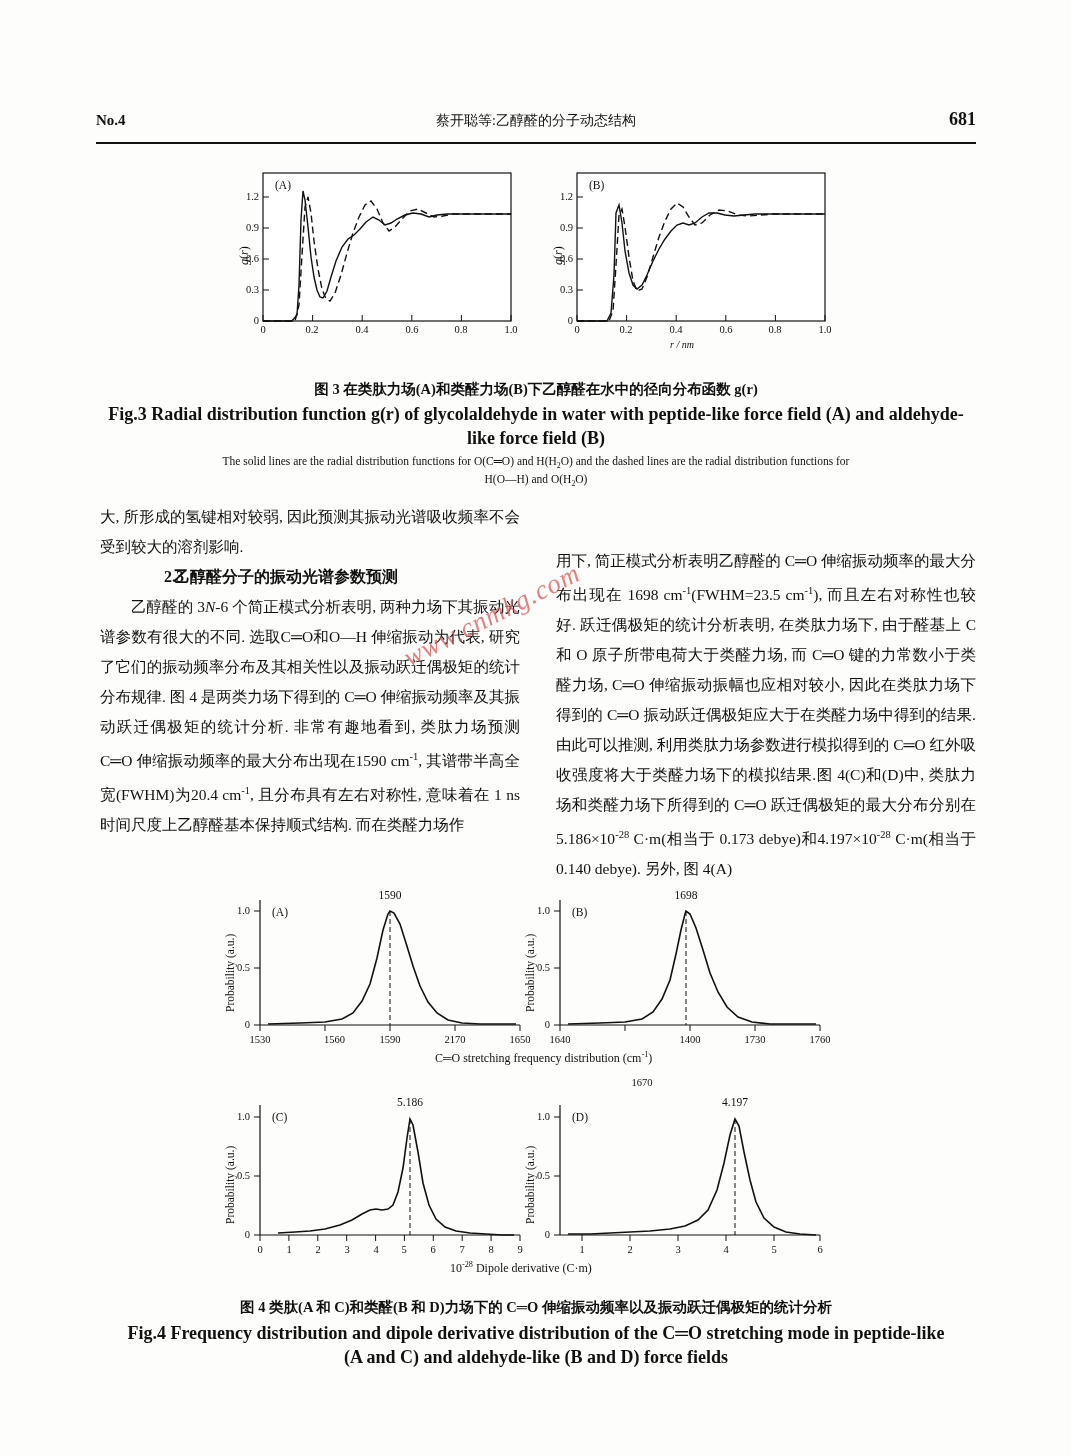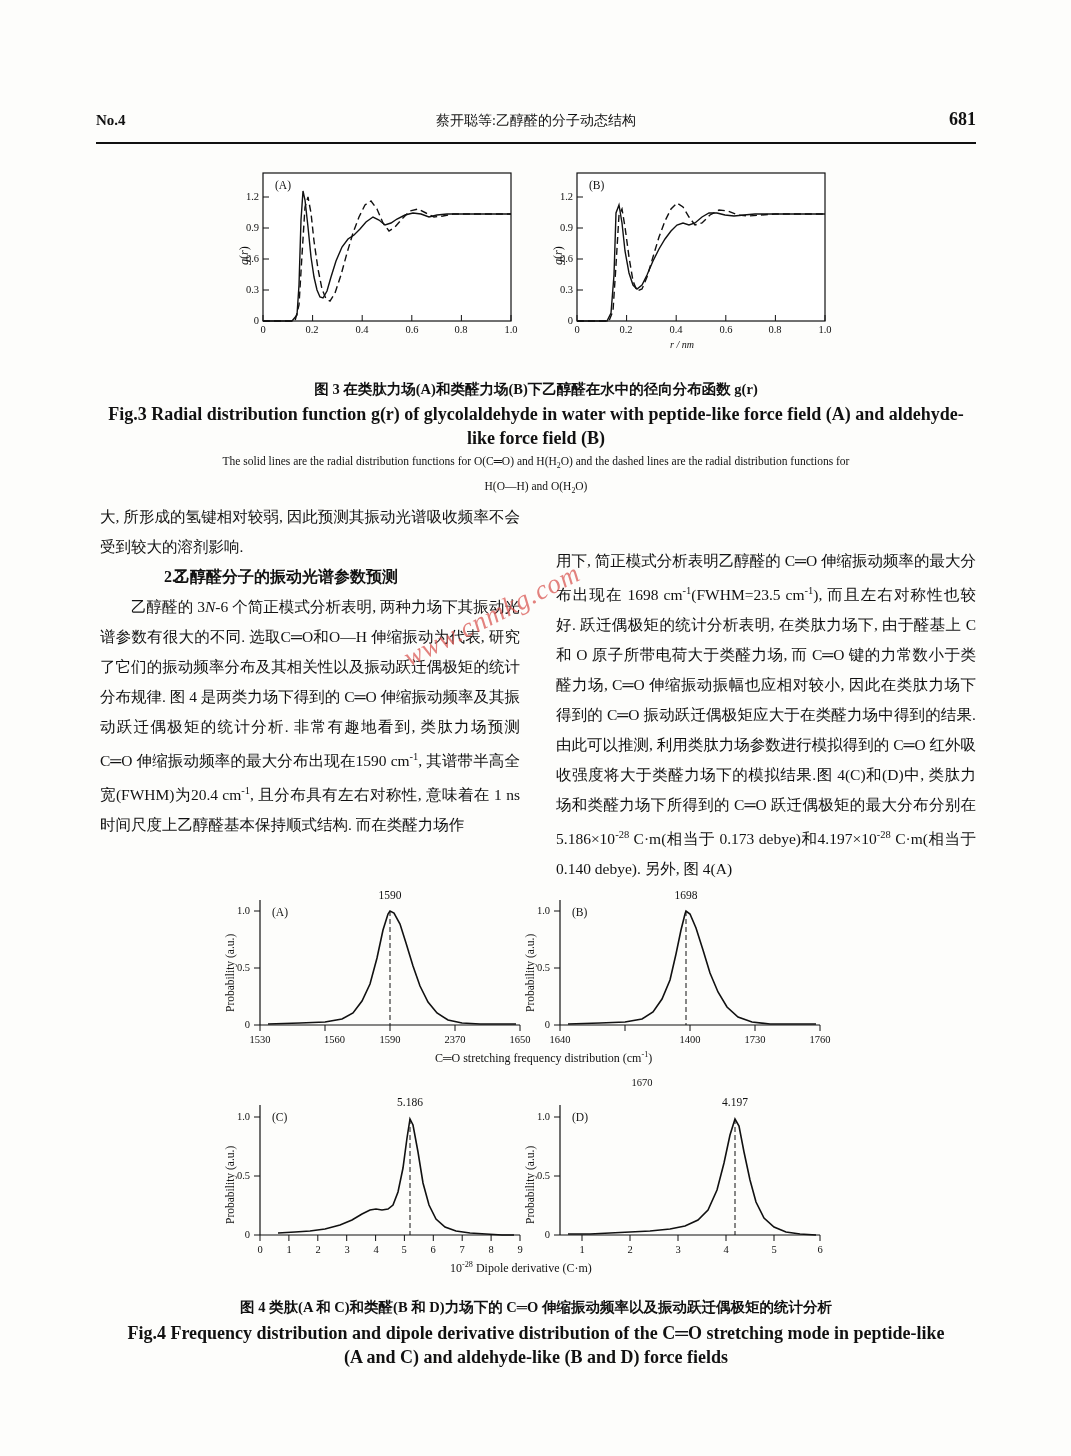--- a/index.html
+++ b/index.html
@@ -155,21 +155,21 @@
 
   <div class="cap" style="top:380px;">
     <div class="cn">图 3    在类肽力场(A)和类醛力场(B)下乙醇醛在水中的径向分布函数 g(r)</div>
   </div>
   <div class="cap" style="top:404px;">
     <div class="ce">Fig.3    Radial distribution function g(r) of glycolaldehyde in water with peptide-like force field (A) and aldehyde-</div>
     <div class="ce" style="margin-top:3px;">like force field (B)</div>
   </div>
   <div class="cap" style="top:455px;">
     <div class="cs">The solid lines are the radial distribution functions for O(C═O) and H(H<sub>2</sub>O) and the dashed lines are the radial distribution functions for</div>
-    <div class="cs" style="margin-top:10px;">H(O—H) and O(H<sub>2</sub>O)</div>
+    <div class="cs" style="margin-top:3px;">H(O—H) and O(H<sub>2</sub>O)</div>
   </div>
 
   <div class="col" style="left:100px;top:502px;">
     <p class="noind">大, 所形成的氢键相对较弱, 因此预测其振动光谱吸收频率不会受到较大的溶剂影响.</p>
     <p class="sec-h">
       <span class="num">2.3</span><span>乙醇醛分子的振动光谱参数预测</span>
     </p>
     <p>乙醇醛的 3<i>N</i>-6 个简正模式分析表明, 两种力场下其振动光谱参数有很大的不同. 选取C═O和O—H 伸缩振动为代表, 研究了它们的振动频率分布及其相关性以及振动跃迁偶极矩的统计分布规律. 图 4 是两类力场下得到的 C═O 伸缩振动频率及其振动跃迁偶极矩的统计分析. 非常有趣地看到, 类肽力场预测 C═O 伸缩振动频率的最大分布出现在1590 cm<sup>-1</sup>, 其谱带半高全宽(FWHM)为20.4 cm<sup>-1</sup>, 且分布具有左右对称性, 意味着在 1 ns 时间尺度上乙醇醛基本保持顺式结构. 而在类醛力场作</p>
   </div>
 
@@ -282,21 +282,21 @@
     <div class="tick-lbl" style="left:30px;top:349px;width:30px;text-align:right;">0</div>
     <div class="tick-lbl" style="left:24px;top:290px;width:36px;text-align:right;">0.5</div>
     <div class="tick-lbl" style="left:24px;top:231px;width:36px;text-align:right;">1.0</div>
     <div class="tick-lbl" style="left:330px;top:349px;width:30px;text-align:right;">0</div>
     <div class="tick-lbl" style="left:324px;top:290px;width:36px;text-align:right;">0.5</div>
     <div class="tick-lbl" style="left:324px;top:231px;width:36px;text-align:right;">1.0</div>
 
     <div class="tick-lbl" style="left:50px;top:154px;width:40px;">1530</div>
     <div class="tick-lbl" style="left:115px;top:154px;width:40px;text-align:right;">1560</div>
     <div class="tick-lbl" style="left:180px;top:154px;width:40px;">1590</div>
-    <div class="tick-lbl" style="left:245px;top:154px;width:40px;">2370</div>
+    <div class="tick-lbl" style="left:245px;top:154px;width:40px;">2170</div>
     <div class="tick-lbl" style="left:310px;top:154px;width:40px;">1650</div>
 
     <div class="tick-lbl" style="left:350px;top:154px;width:40px;">1640</div>
     <div class="tick-lbl" style="left:432px;top:154px;width:40px;margin-top:43px;">1670</div>
     <div class="tick-lbl" style="left:480px;top:154px;width:40px;">1400</div>
     <div class="tick-lbl" style="left:545px;top:154px;width:40px;">1730</div>
     <div class="tick-lbl" style="left:610px;top:154px;width:40px;">1760</div>
 
     <div class="axis-lbl" style="left:245px;top:170px;font-size:12px;">C═O stretching frequency distribution  (cm<sup>-1</sup>)</div>
 

